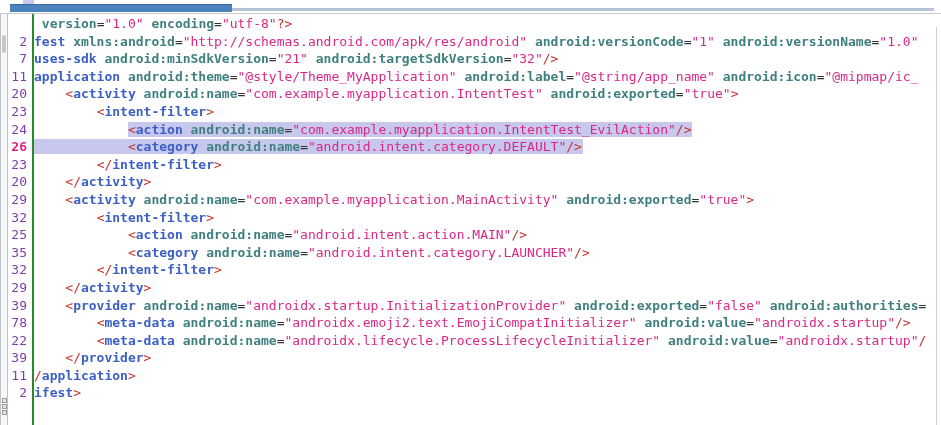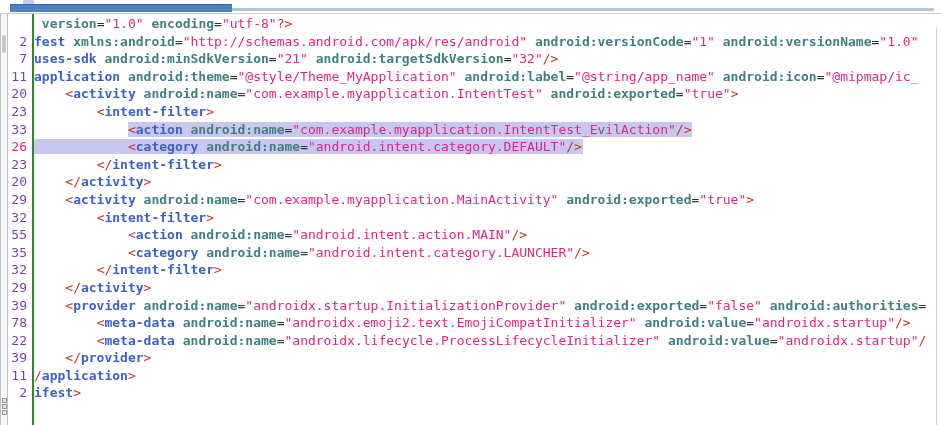--- a/index.html
+++ b/index.html
@@ -17,21 +17,21 @@
   .editor{position:absolute;left:0;top:13px;right:0;bottom:0;border-top:1px solid #c9c9c9;
     display:flex;background:#ffffff;}
   .splitter{width:8px;box-sizing:border-box;background:#f6f8fa;
     border-left:1px solid #bcc2c8;border-right:1px solid #bcc2c8;position:relative;flex:none;}
   .vthumb{position:absolute;left:1px;top:21px;width:4px;height:18px;background:#c8c8c8;border-radius:2px;}
   .grip-dot{position:absolute;left:1px;width:3px;height:3px;background:#e4e4e4;border:1px solid #9a9a9a;}
   .gutter{flex:none;width:19px;padding:1px 5px 0 0;text-align:right;
     border-right:2px solid var(--gutterLine);
     font-size:13px;line-height:17.6px;color:var(--lineNumber);}
   .ln{height:17.6px;}
-  .ln.cur{color:var(--currentLineNumber);}
+  .ln.cur{color:var(--currentLineNumber);font-weight:bold;}
   .code{flex:1;position:relative;z-index:1;padding-top:1px;overflow:hidden;
     font-size:13px;line-height:17.6px;white-space:pre;color:#222;}
   .cl{height:17.6px;}
   .sel{background:var(--selection);padding-right:1px;}
   .s-d{color:var(--delim);}
   .s-t{color:var(--tag);font-weight:700;}
   .s-a{color:var(--attr);font-weight:bold;}
   .s-e{color:var(--equals);}
   .s-v{color:var(--value);}
   .s-i,.s-p{color:#222;}
@@ -51,27 +51,27 @@
     <div class="grip-dot" style="top:390px"></div>
     <div class="grip-dot" style="top:396px"></div>
   </div>
   <div class="gutter">
       <div class="ln"></div>
       <div class="ln">2</div>
       <div class="ln">7</div>
       <div class="ln">11</div>
       <div class="ln">20</div>
       <div class="ln">23</div>
-      <div class="ln">33</div>
+      <div class="ln">24</div>
       <div class="ln cur">26</div>
       <div class="ln">23</div>
       <div class="ln">20</div>
       <div class="ln">29</div>
       <div class="ln">32</div>
-      <div class="ln">55</div>
+      <div class="ln">25</div>
       <div class="ln">35</div>
       <div class="ln">32</div>
       <div class="ln">29</div>
       <div class="ln">39</div>
       <div class="ln">78</div>
       <div class="ln">22</div>
       <div class="ln">39</div>
       <div class="ln">11</div>
       <div class="ln">2</div>
     </div>

